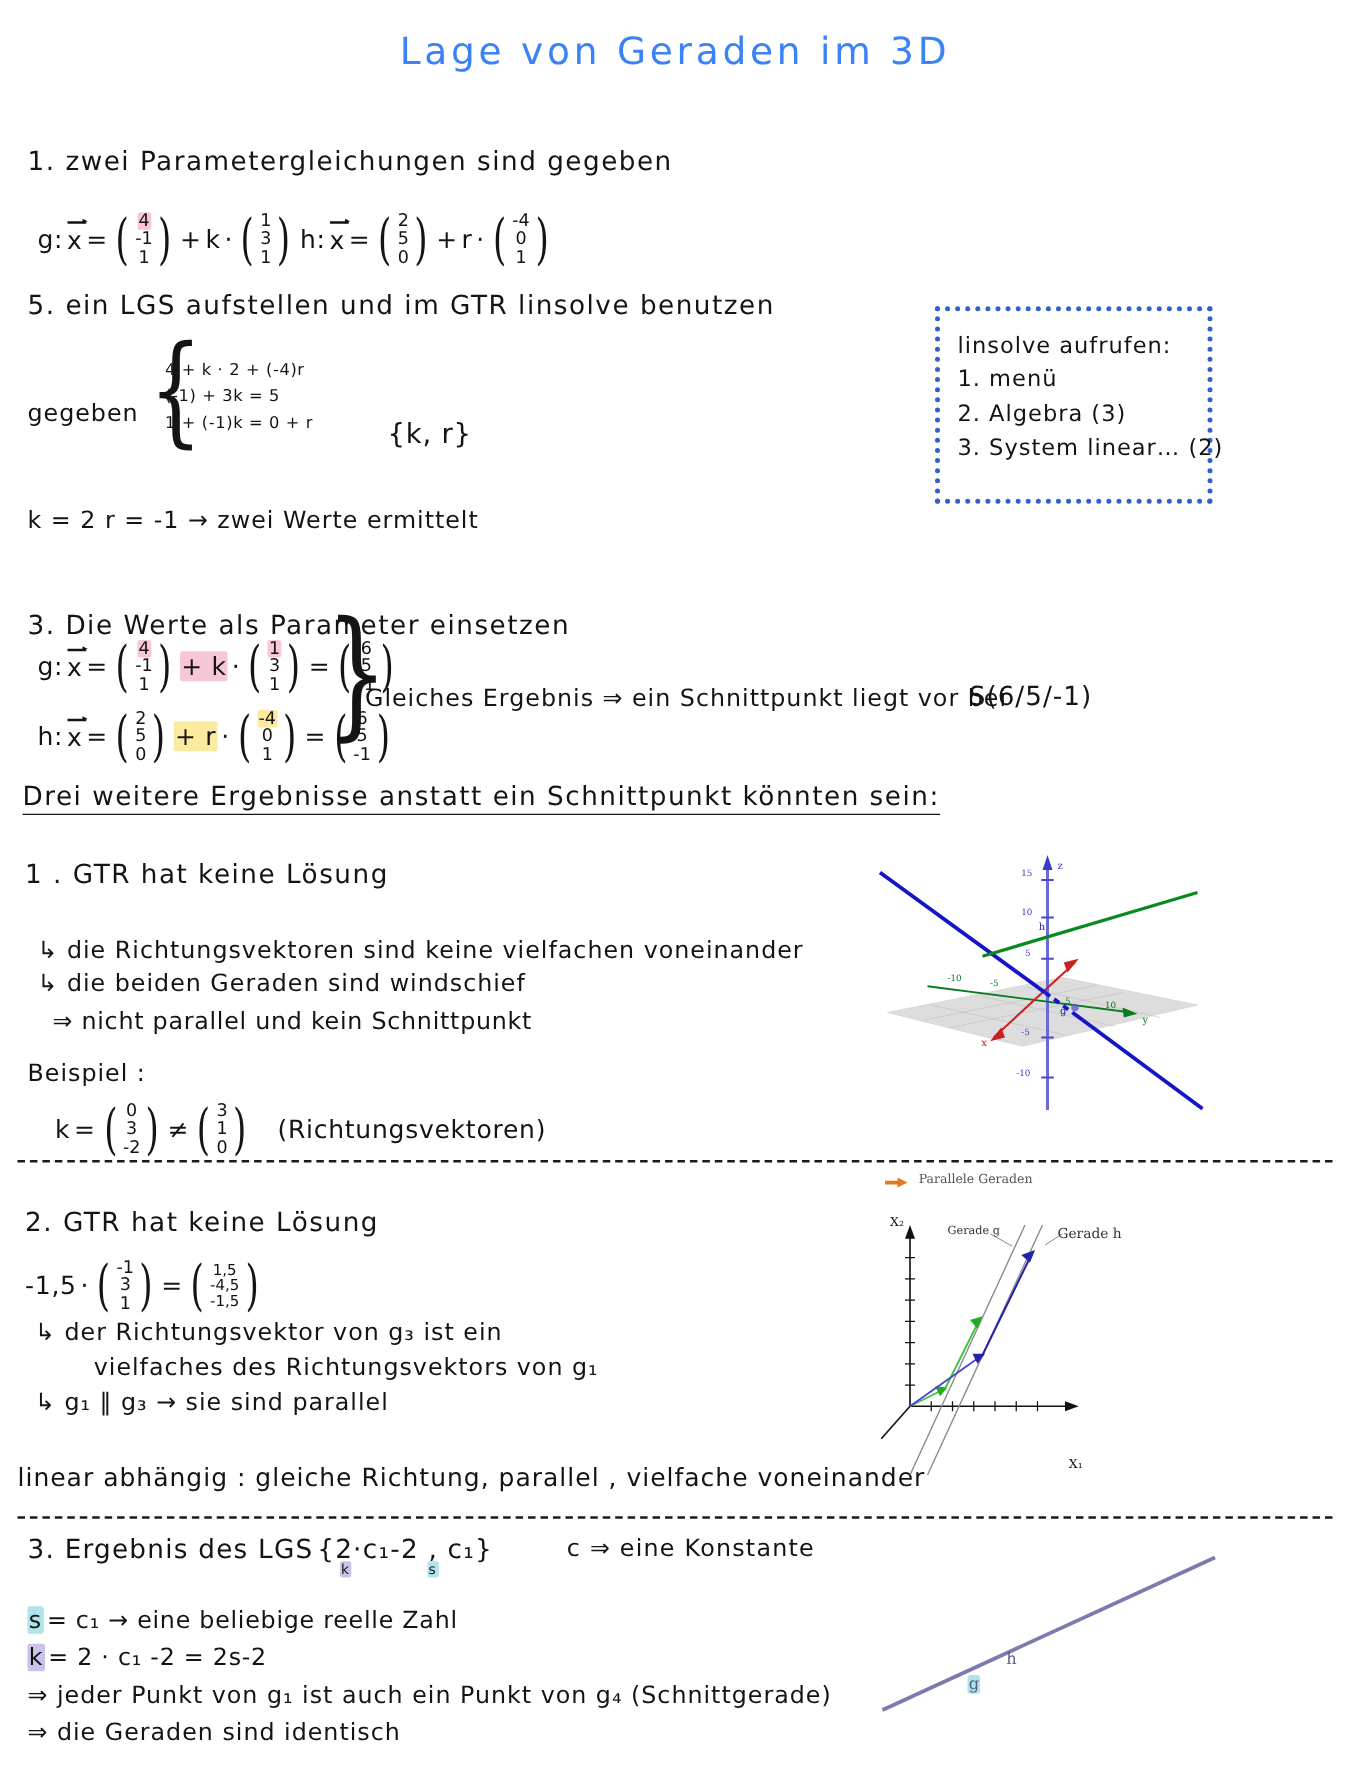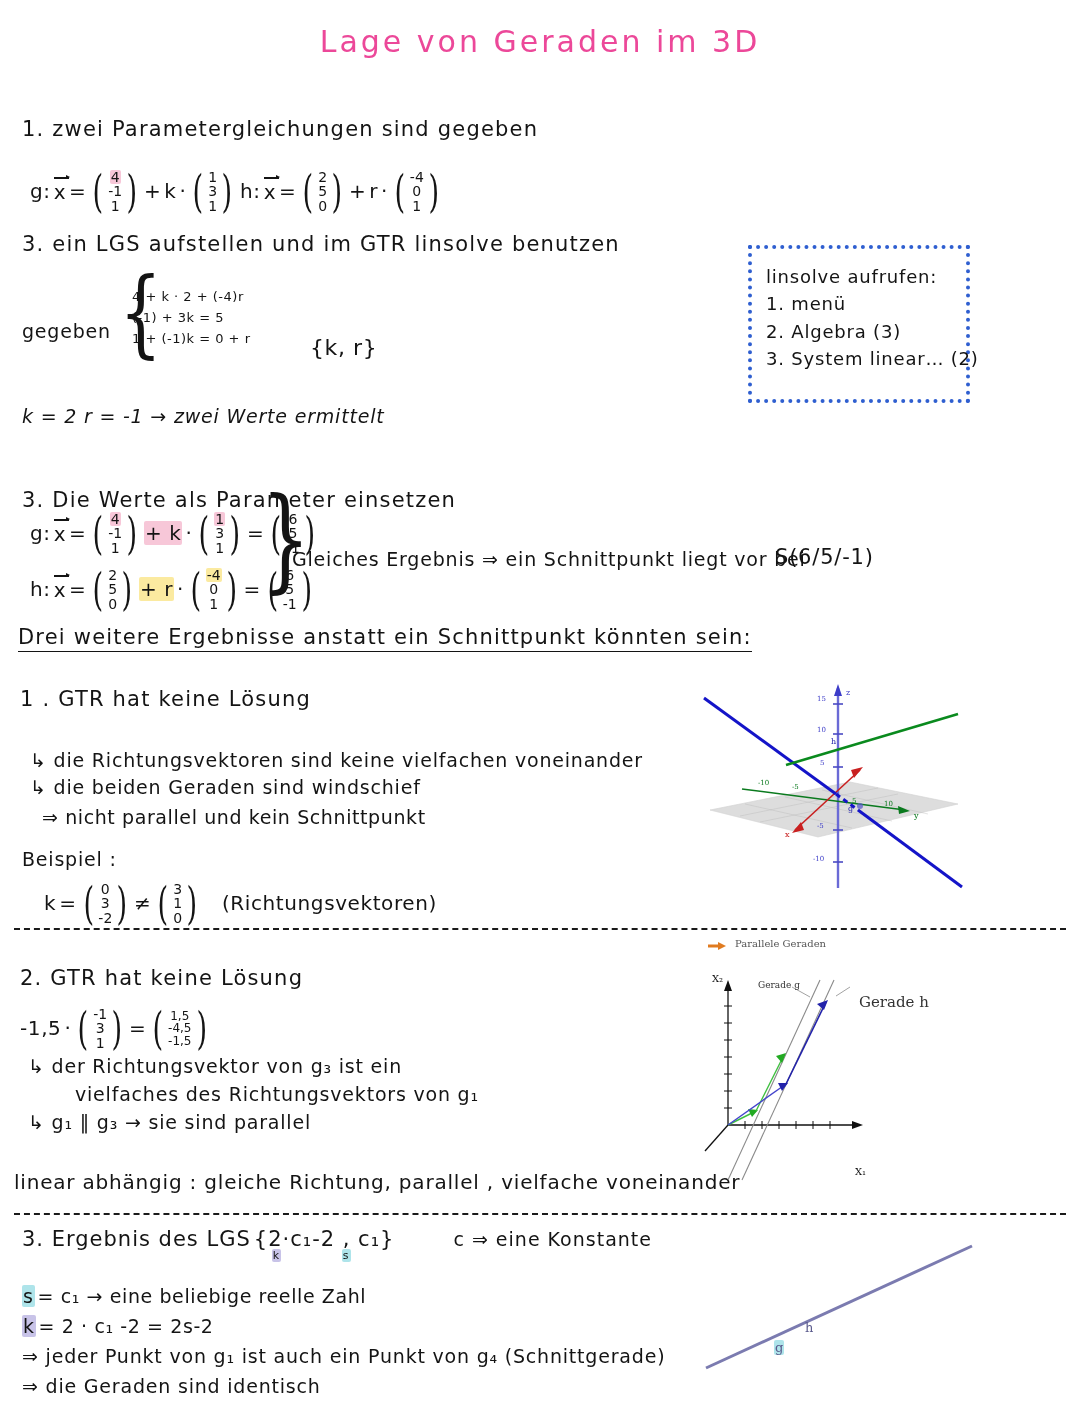--- a/index.html
+++ b/index.html
@@ -22,21 +22,21 @@
     color: #141414;
   }
   #page-title {
     position: absolute;
     top: 24px;
     left: 0;
     width: 1080px;
     text-align: center;
     font-size: 30px;
     letter-spacing: 3px;
-    color: #ec4899;
+    color: #3b82f6;
   }
   .sect-head {
     position: absolute;
     font-size: 21px;
     letter-spacing: 1.2px;
     white-space: nowrap;
   }
   .body-line {
     position: absolute;
     font-size: 19px;
@@ -205,33 +205,33 @@
     <span class="paren">(</span>
     <span class="vcol">
       <span>-4</span>
       <span>0</span>
       <span>1</span>
     </span>
     <span class="paren">)</span>
   </span>
 </div>
 
-<div class="hw sect-head" style="left:22px; top:232px;">3. ein  LGS  aufstellen  und  im  GTR   linsolve  benutzen</div>
+<div class="hw sect-head" style="left:22px; top:232px;">5. ein  LGS  aufstellen  und  im  GTR   linsolve  benutzen</div>
 
 <div class="hw body-line" style="left:22px; top:320px;">gegeben</div>
 <div class="brace" style="left:110px; top:283px;">{</div>
 
 <div class="hw" style="position:absolute; left:132px; top:286px; font-size:13px; line-height:1.62; letter-spacing:0.5px;">
   <div>4 + k · 2 + (-4)r</div>
   <div>(-1) + 3k = 5</div>
   <div>1 + (-1)k = 0 + r</div>
 </div>
 <div class="hw" style="position:absolute; left:310px; top:335px; font-size:22px;">{k, r}</div>
 
-<div class="hw body-line" style="left:22px; top:405px;font-style:italic;">k = 2   r = -1      → zwei Werte    ermittelt</div>
+<div class="hw body-line" style="left:22px; top:405px;">k = 2   r = -1      → zwei Werte    ermittelt</div>
 
 <div id="linsolve-note">
   <div class="hw nl">linsolve  aufrufen:</div>
   <div class="hw nl">1. menü</div>
   <div class="hw nl">2. Algebra (3)</div>
   <div class="hw nl">3. System  linear… (2)</div>
 </div>
 
 <div class="hw sect-head" style="left:22px; top:488px;">3. Die  Werte  als  Parameter  einsetzen</div>
 
@@ -468,21 +468,21 @@
 
     <line x1="28" y1="185" x2="86" y2="144" stroke="#4444cc" stroke-width="1.4"></line>
     <polygon points="88,143 78,143 82,151" fill="#2222aa"></polygon>
     <line x1="86" y1="144" x2="126" y2="62" stroke="#2222aa" stroke-width="1.6"></line>
     <polygon points="128,60 117,64 124,70" fill="#2222aa"></polygon>
   </svg>
   <div class="fig-label" style="left:35px; top:-2px; font-size:10px; color:#555;">Parallele Geraden</div>
   <div class="fig-label" style="left:12px; top:33px; font-size:10px; color:#111;">X₂</div>
   <div class="fig-label" style="left:155px; top:192px; font-size:10px; color:#111;margin-top:34px;">X₁</div>
   <div class="fig-label" style="left:58px; top:40px; font-size:9px; color:#333;">Gerade g</div>
-  <div class="fig-label" style="left:146px; top:53px; font-size:15px; color:#333;margin-left:13px;">Gerade h</div>
+  <div class="fig-label" style="left:146px; top:40px; font-size:11px; color:#333;">Gerade h</div>
 </div>
 
 <div class="dash-sep" style="top:1213px;"></div>
 
 <div class="eq hw" style="left:22px; top:1227px; font-size:21px; letter-spacing:1px;">
   <span>3. Ergebnis  des  LGS</span>
   <span style="position:relative; display:inline-block;">
     <span>{2·c₁-2 , c₁}</span>
     <span class="hl-purple" style="position:absolute; left:18px; top:22px; font-size:11px;">k</span>
     <span class="hl-cyan" style="position:absolute; left:88px; top:22px; font-size:11px;">s</span>

